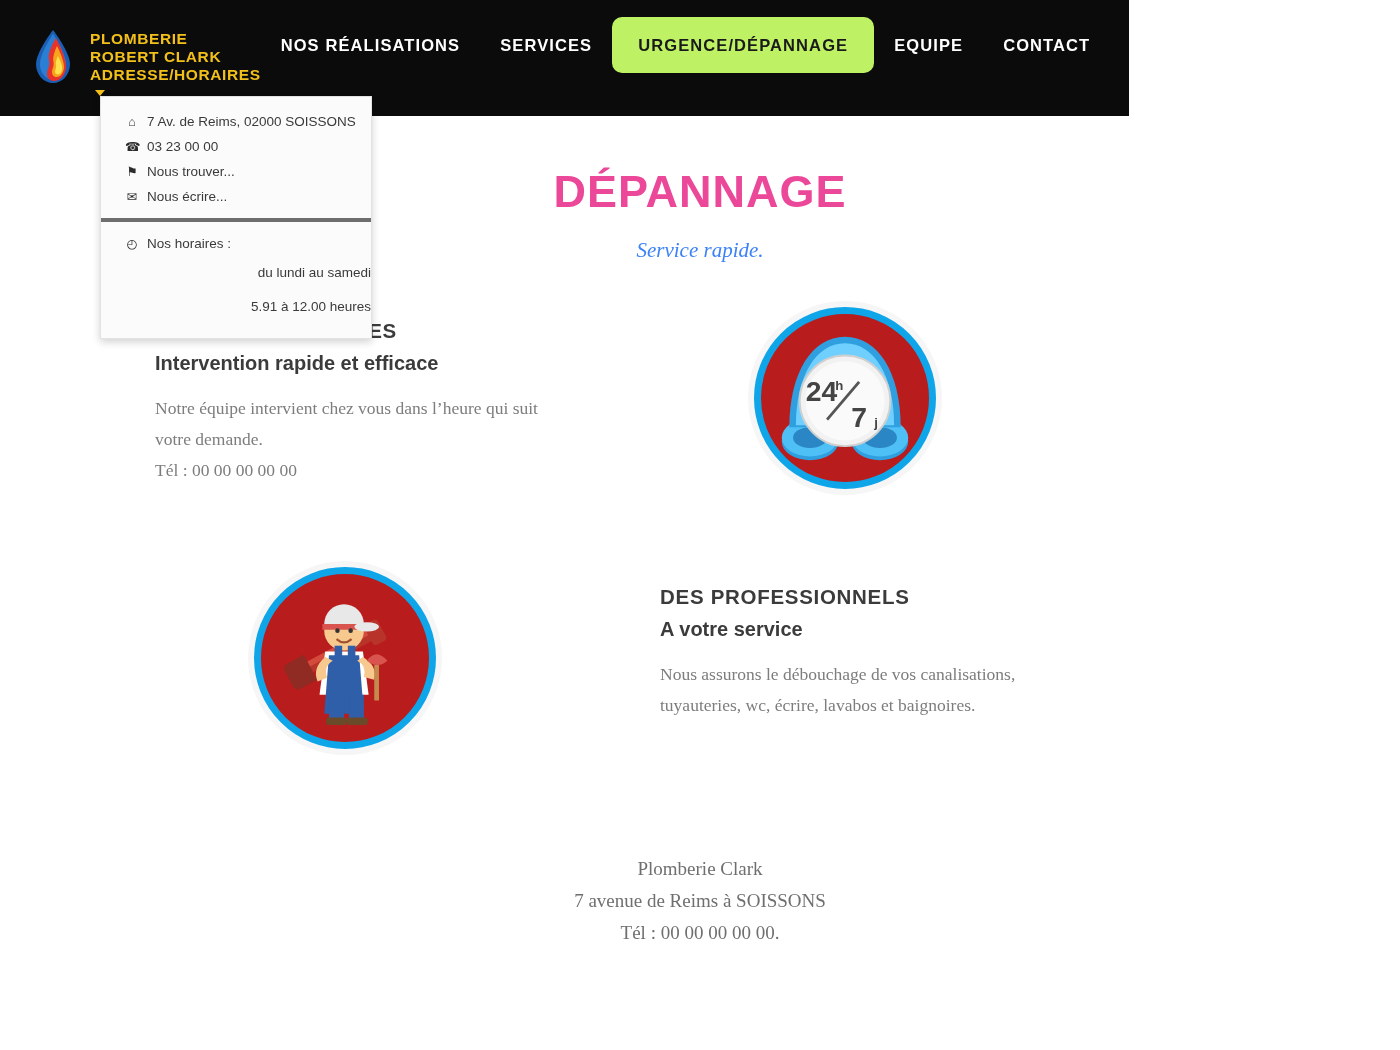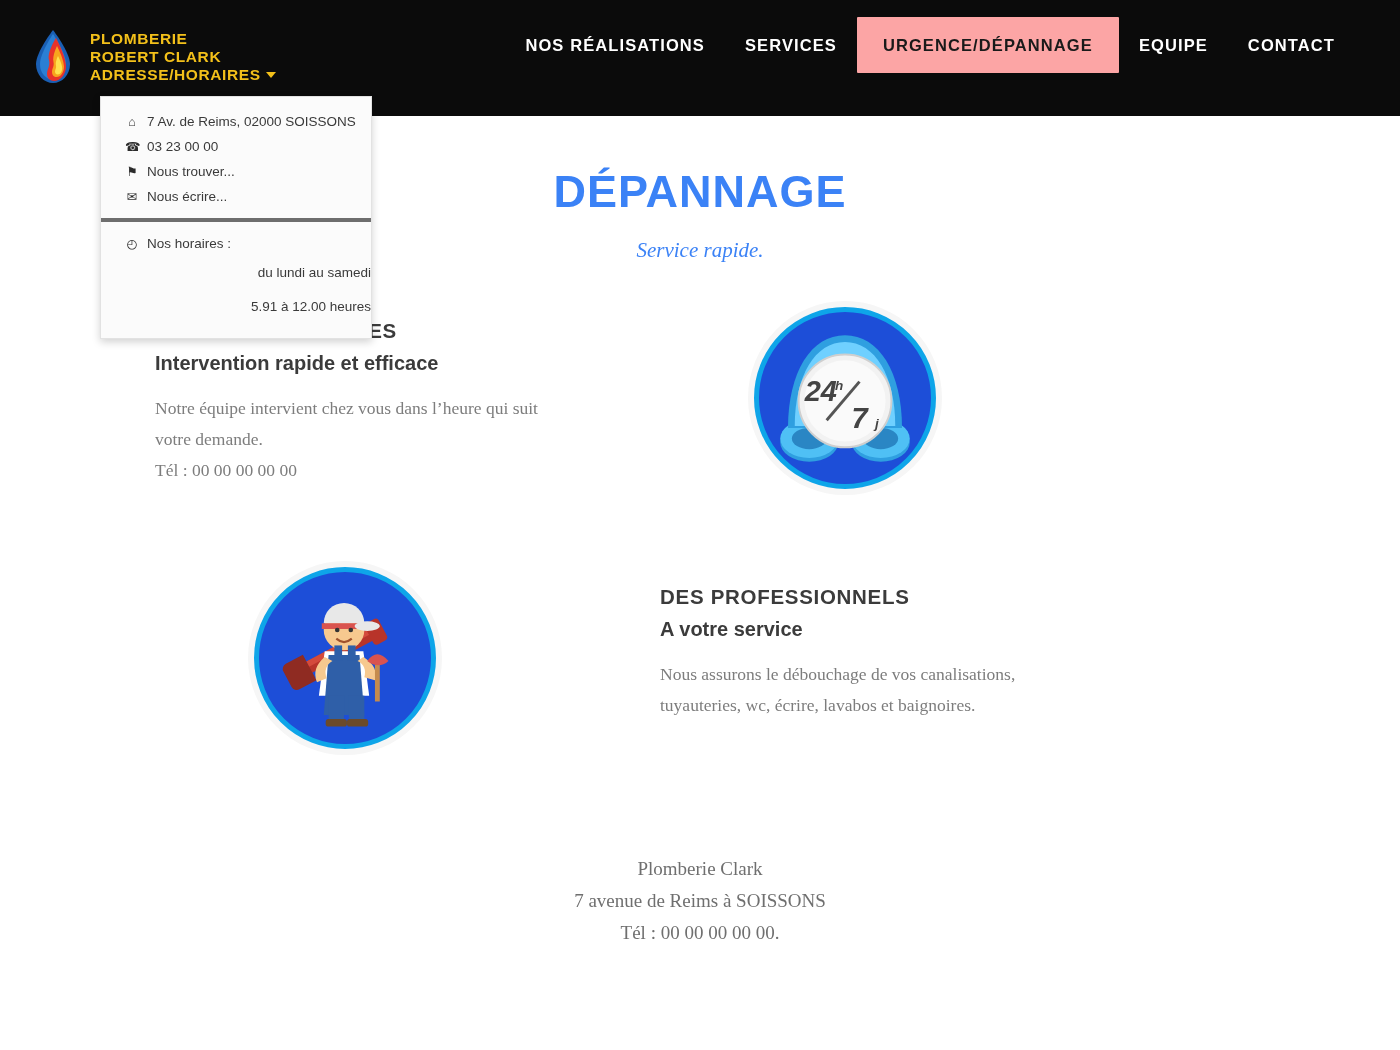--- a/index.html
+++ b/index.html
@@ -7,21 +7,21 @@
     margin: 0; padding: 0;
     width: 1400px; height: 1050px;
     background: #ffffff;
     font-family: "Liberation Sans", sans-serif;
     overflow: hidden;
   }
 
   
   .header {
     position: relative;
-    width: 1400px;
+    width: 1129px;
     height: 116px;
     background: #0b0b0b;
     display: flex;
     align-items: flex-start;
   }
   .brand {
     display: flex;
     align-items: flex-start;
     padding-left: 30px;
     padding-top: 26px;
@@ -67,24 +67,24 @@
     font-size: 16.5px;
     font-weight: bold;
     letter-spacing: 1.1px;
     padding: 0 20px;
     height: 56px;
     line-height: 56px;
     cursor: pointer;
     white-space: nowrap;
   }
   .nav-item.active {
-    background: #fca5a5;
+    background: #bef264;
     color: #1a1a1a;
     padding: 0 26px;
-    border-radius: 1px;
+    border-radius: 10px;
   }
 
   
   .dropdown {
     position: absolute;
     left: 100px;
     top: 96px;
     width: 272px;
     background: #fbfbfb;
     border: 1px solid #e2e2e2;
@@ -125,21 +125,21 @@
   .main {
     position: relative;
     width: 1400px;
     background: #ffffff;
   }
   .page-title {
     text-align: center;
     font-size: 45px;
     font-weight: bold;
     letter-spacing: 1px;
-    color: #3b82f6;
+    color: #ec4899;
     margin: 0;
     padding-top: 50px;
     font-family: "Liberation Sans", sans-serif;
   }
   .page-subtitle {
     text-align: center;
     font-family: "Liberation Serif", serif;
     font-style: italic;
     font-size: 21px;
     color: #3b82f6;
@@ -189,26 +189,25 @@
     line-height: 31px;
     margin: 0;
     max-width: 400px;
   }
   .sec2 .para { max-width: 405px; }
 
   
   .circle-frame {
     width: 182px; height: 182px;
     border-radius: 50%;
-    background: #1d4ed8;
-    border: 5px solid #0ea5e9;
+    background: #b91c1c;
+    border: 7px solid #0ea5e9;
     box-shadow: 0 0 0 6px #f6f6f6;
     display: flex; align-items: center; justify-content: center;
     overflow: hidden;
-    font-style: italic;
   }
 
   
   .footer {
     text-align: center;
     font-family: "Liberation Serif", serif;
     font-size: 19px;
     color: #6f6f6f;
     line-height: 32px;
     padding-top: 104px;

